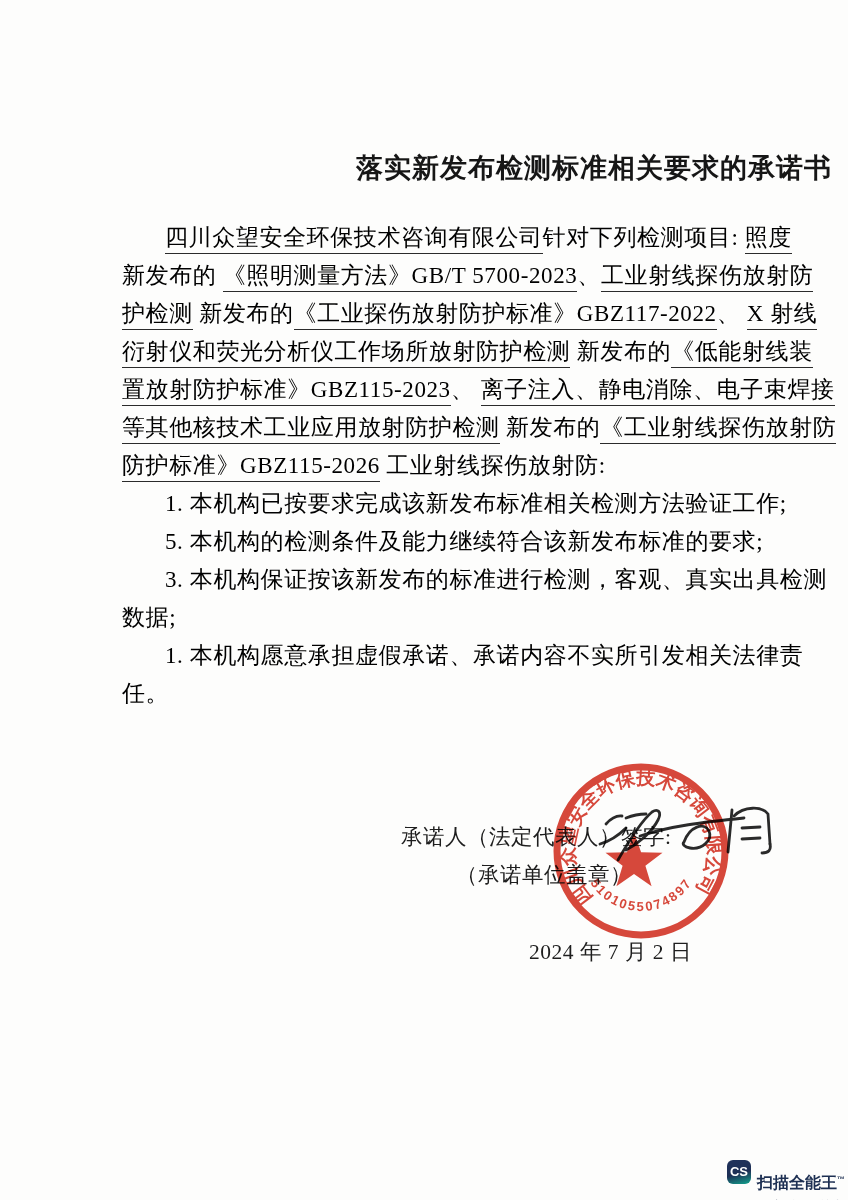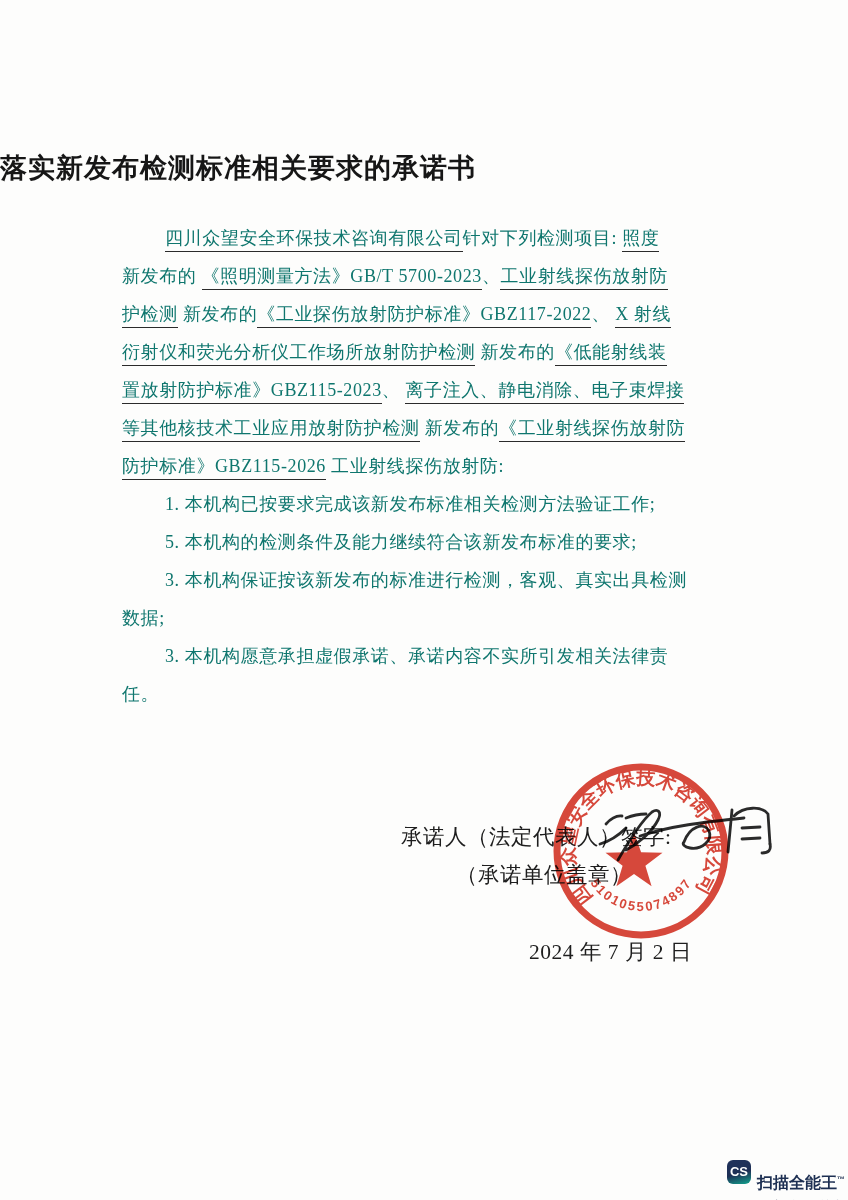--- a/index.html
+++ b/index.html
@@ -3,28 +3,28 @@
 <meta charset="utf-8">
 <style>
   html,body { margin:0; padding:0; background:#e9e9e9; }
   .page {
     position:relative; width:848px; height:1200px; margin:0 auto;
     background:#fdfdfc; overflow:hidden;
     font-family:"Liberation Serif","DejaVu Serif",serif;
     color:#1e1e1e;
   }
   .doc-title {
-    position:absolute; left:0; right:4px; top:150px;
-    text-align:left; font-size:27px; font-weight:bold;
+    position:absolute; left:0; right:16px; top:150px;
+    text-align:right; font-size:27px; font-weight:bold;
     letter-spacing:1px; color:#161616;
   }
   .body-lines { position:absolute; left:122px; top:219px; width:640px; }
   .line {
-    height:38px; line-height:38px; font-size:18px; letter-spacing:0.6px;
-    white-space:pre; color:#0f766e;
+    height:38px; line-height:38px; font-size:23px; letter-spacing:0.6px;
+    white-space:pre; color:#000000;
   }
   .line.indent { padding-left:43px; }
   .u { border-bottom:1.5px solid #2b2b2b; padding-bottom:3px; }
   .sig-line1 { position:absolute; left:401px; top:822px; font-size:21.5px; letter-spacing:0.5px; white-space:pre; }
   .sig-line2 { position:absolute; left:456px; top:860px; font-size:21.5px; letter-spacing:0.5px; white-space:pre; }
   .date-line { position:absolute; left:493px; top:937px; font-size:21.5px; letter-spacing:0.5px; white-space:pre;margin-left:36px; }
   .seal-svg {
     position:absolute; left:546px; top:756px; width:190px; height:190px;
     mix-blend-mode:multiply; opacity:0.92;
   }
@@ -63,21 +63,21 @@
       <div class="line"><span>新发布的 </span><span class="u">《照明测量方法》GB/T 5700-2023</span><span>、</span><span class="u">工业射线探伤放射防</span></div>
       <div class="line"><span class="u">护检测</span><span> 新发布的</span><span class="u">《工业探伤放射防护标准》GBZ117-2022</span><span>、 </span><span class="u">X 射线</span></div>
       <div class="line"><span class="u">衍射仪和荧光分析仪工作场所放射防护检测</span><span> 新发布的</span><span class="u">《低能射线装</span></div>
       <div class="line"><span class="u">置放射防护标准》GBZ115-2023</span><span>、 </span><span class="u">离子注入、静电消除、电子束焊接</span></div>
       <div class="line"><span class="u">等其他核技术工业应用放射防护检测</span><span> 新发布的</span><span class="u">《工业射线探伤放射防</span></div>
       <div class="line"><span class="u">防护标准》GBZ115-2026</span><span> 工业射线探伤放射防:</span></div>
       <div class="line indent"><span>1. 本机构已按要求完成该新发布标准相关检测方法验证工作;</span></div>
       <div class="line indent"><span>5. 本机构的检测条件及能力继续符合该新发布标准的要求;</span></div>
       <div class="line indent"><span>3. 本机构保证按该新发布的标准进行检测，客观、真实出具检测</span></div>
       <div class="line"><span>数据;</span></div>
-      <div class="line indent"><span>3. 本机构愿意承担虚假承诺、承诺内容不实所引发相关法律责</span></div>
+      <div class="line indent"><span>1. 本机构愿意承担虚假承诺、承诺内容不实所引发相关法律责</span></div>
       <div class="line"><span>任。</span></div>
     </div>
 
   <div class="sig-line1">承诺人（法定代表人）签字:</div>
   <div class="sig-line2">（承诺单位盖章）</div>
   <div class="date-line">2024 年 7 月 2 日</div>
 
   <svg class="seal-svg" viewBox="0 0 190 190">
     <defs>
       <path id="sealArc" d="M 47.6,142.4 A 67,67 0 1 1 142.4,142.4" fill="none"></path>

